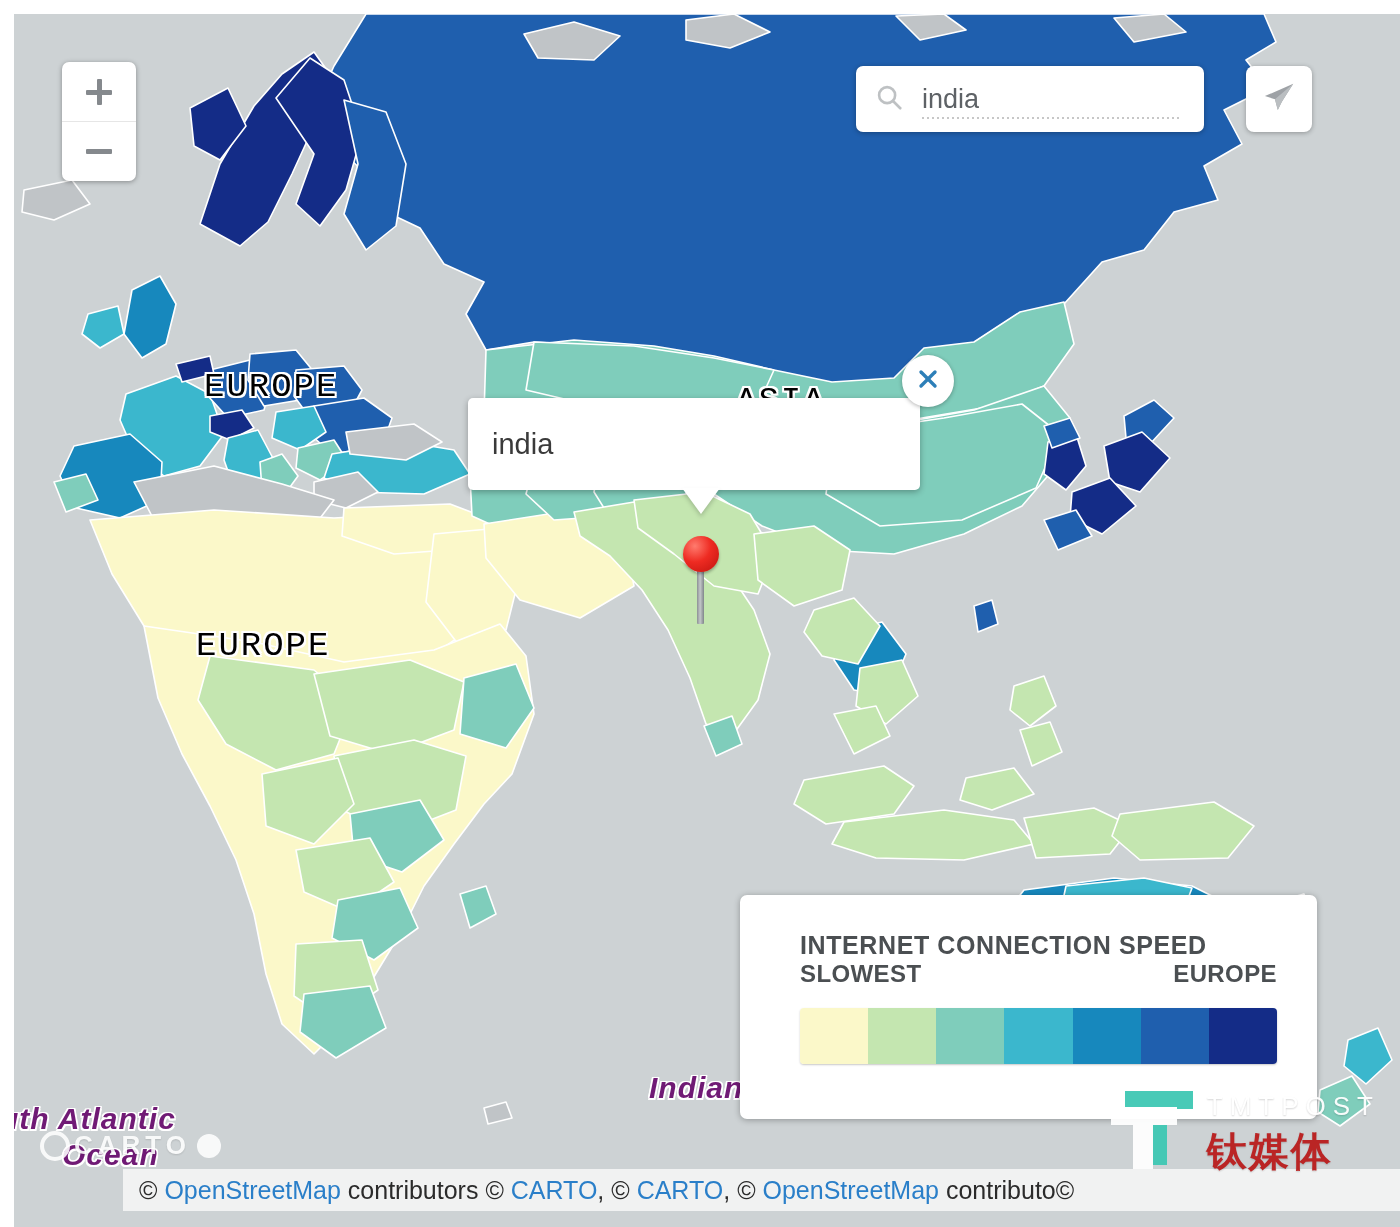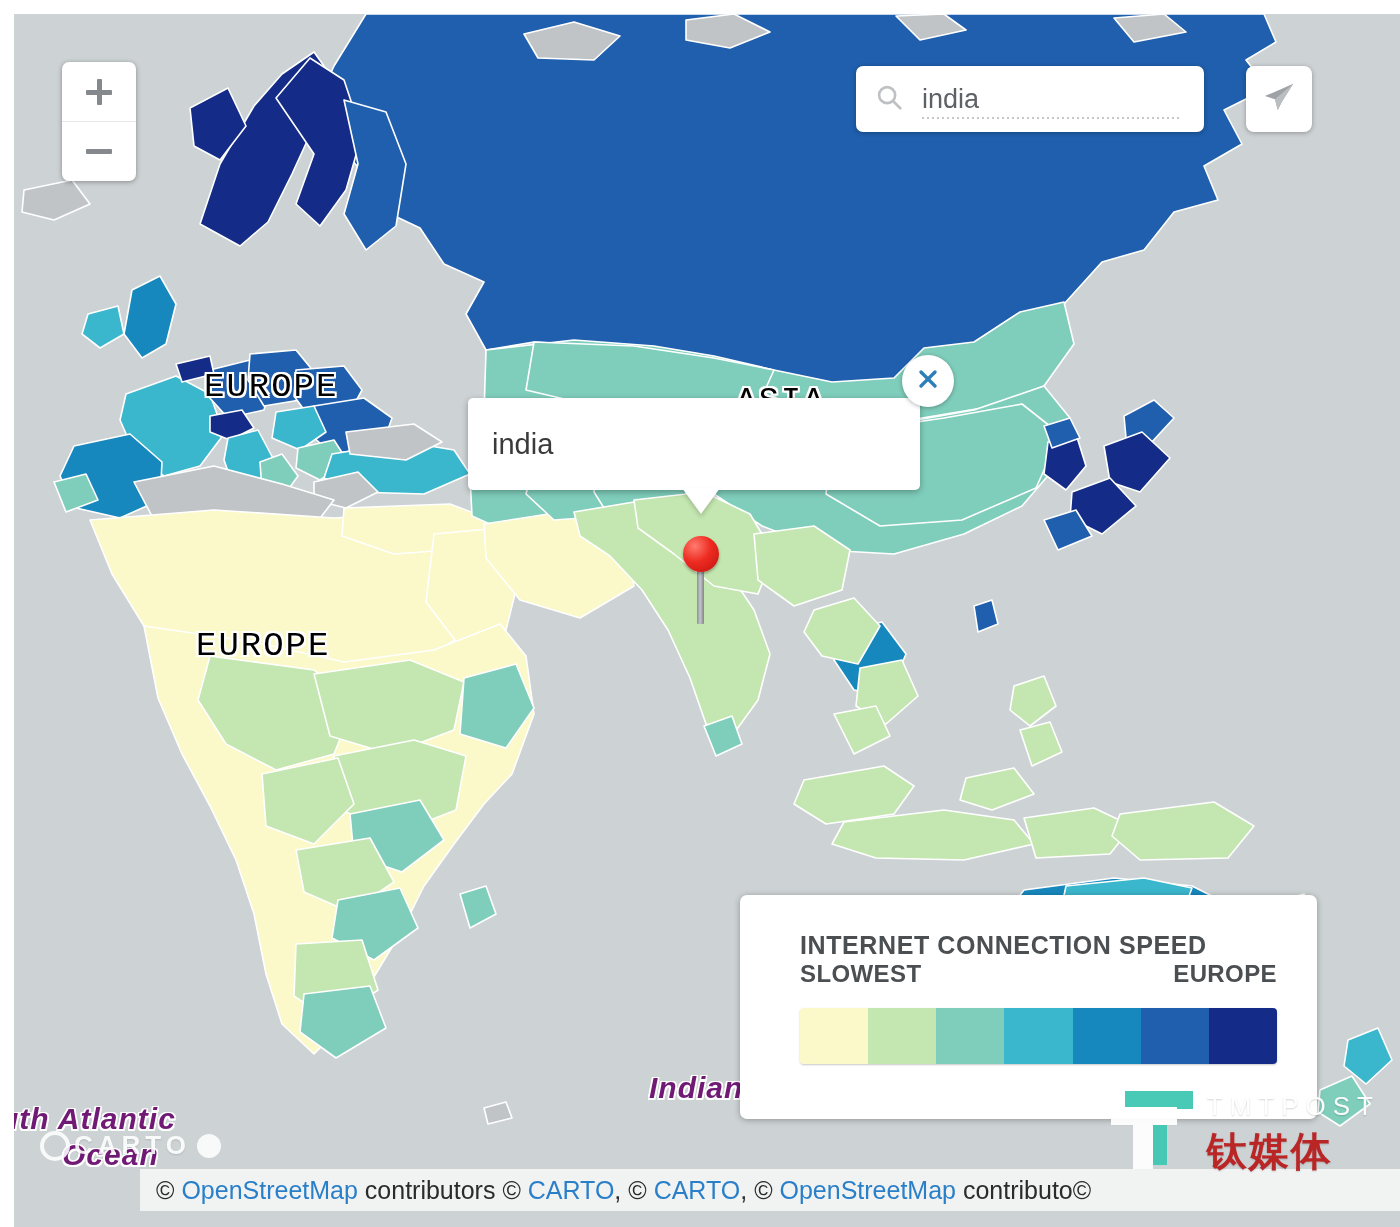--- a/index.html
+++ b/index.html
@@ -112,21 +112,21 @@
   }
   #legend .ltitle{font-size:25px;font-weight:bold;color:#4b4f52;letter-spacing:.6px;}
   #legend .lends{display:flex;justify-content:space-between;}
   #legend .lends span{font-size:24px;font-weight:bold;color:#4b4f52;letter-spacing:.4px;}
   #ramp{display:flex;margin-top:20px;height:56px;border-radius:4px;overflow:hidden;
         box-shadow:0 1px 2px rgba(0,0,0,.22);}
   #ramp i{flex:1 1 0;display:block;}
 
   
   #attrib{
-    position:absolute;left:126px;bottom:16px;right:0;height:42px;
+    position:absolute;left:109px;bottom:16px;right:0;height:42px;
     background:rgba(246,246,246,.88);
     display:flex;align-items:center;padding-left:16px;box-sizing:border-box;
     font-size:25px;color:#2b2b2b;white-space:nowrap;overflow:hidden;z-index:30;
   }
   #attrib a{color:#2a7fc9;text-decoration:none;}
 
   
   #cartologo{
     position:absolute;left:26px;bottom:66px;display:flex;align-items:center;
     opacity:.88;z-index:31;

